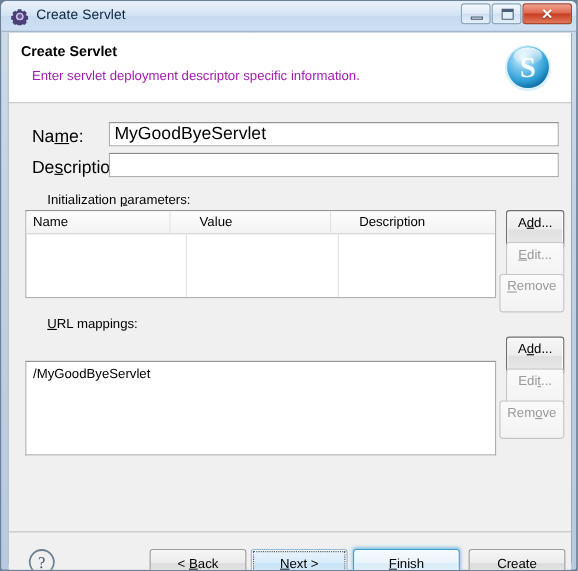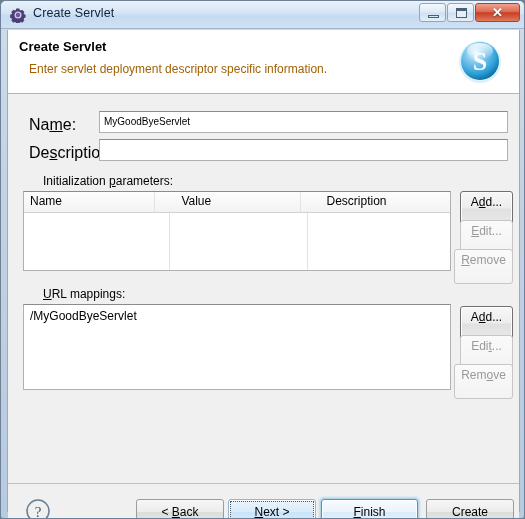--- a/index.html
+++ b/index.html
@@ -128,21 +128,21 @@
     position: absolute;
     left: 11px; top: 9px;
     font-size: 13px;
     font-weight: bold;
     color: #000;
   }
   .header-sub {
     position: absolute;
     left: 21px; top: 32px;
     font-size: 12px;
-    color: #a16207;
+    color: #a21caf;
   }
   .header-logo {
     position: absolute;
     right: 14px; top: 6px;
     width: 50px; height: 50px;
   }
 
   
   .content {
     position: relative;
@@ -156,21 +156,21 @@
     white-space: nowrap;
   }
   .mn { text-decoration: underline; }
 
   .tfield {
     position: absolute;
     box-sizing: border-box;
     background: #fff;
     border: 1px solid #b0b0b0;
     border-top-color: #8b8b8b;
-    font-size: 10px;
+    font-size: 16px;
     color: #000;
     padding: 2px 4px;
     line-height: 16px;
     overflow: hidden;
     white-space: nowrap;
   }
 
   .seclabel {
     position: absolute;
     font-size: 12px;
@@ -212,20 +212,21 @@
     background: #e2e2e2;
   }
 
   .listbox {
     position: absolute;
     box-sizing: border-box;
     background: #fff;
     border: 1px solid #b0b0b0;
     border-top-color: #8b8b8b;
     overflow: hidden;
+    margin-top: 24px;
   }
   .listitem {
     font-size: 12px;
     color: #000;
     padding: 4px 0 0 6px;
     white-space: nowrap;
   }
 
   
   .sbtn {

